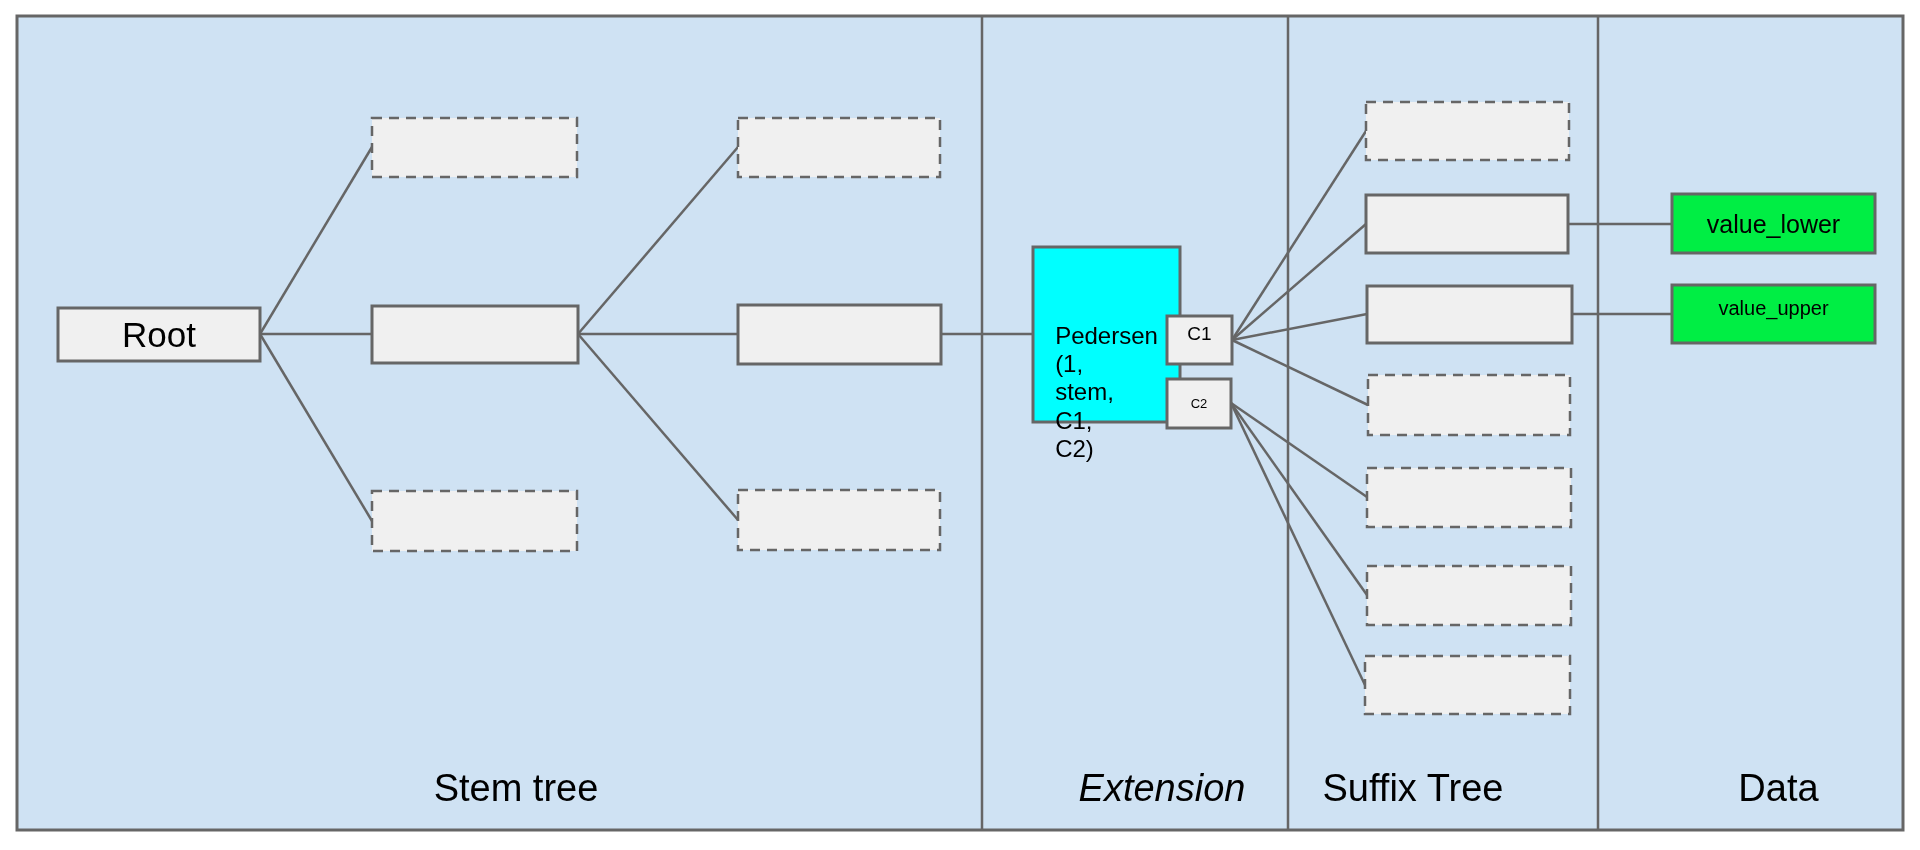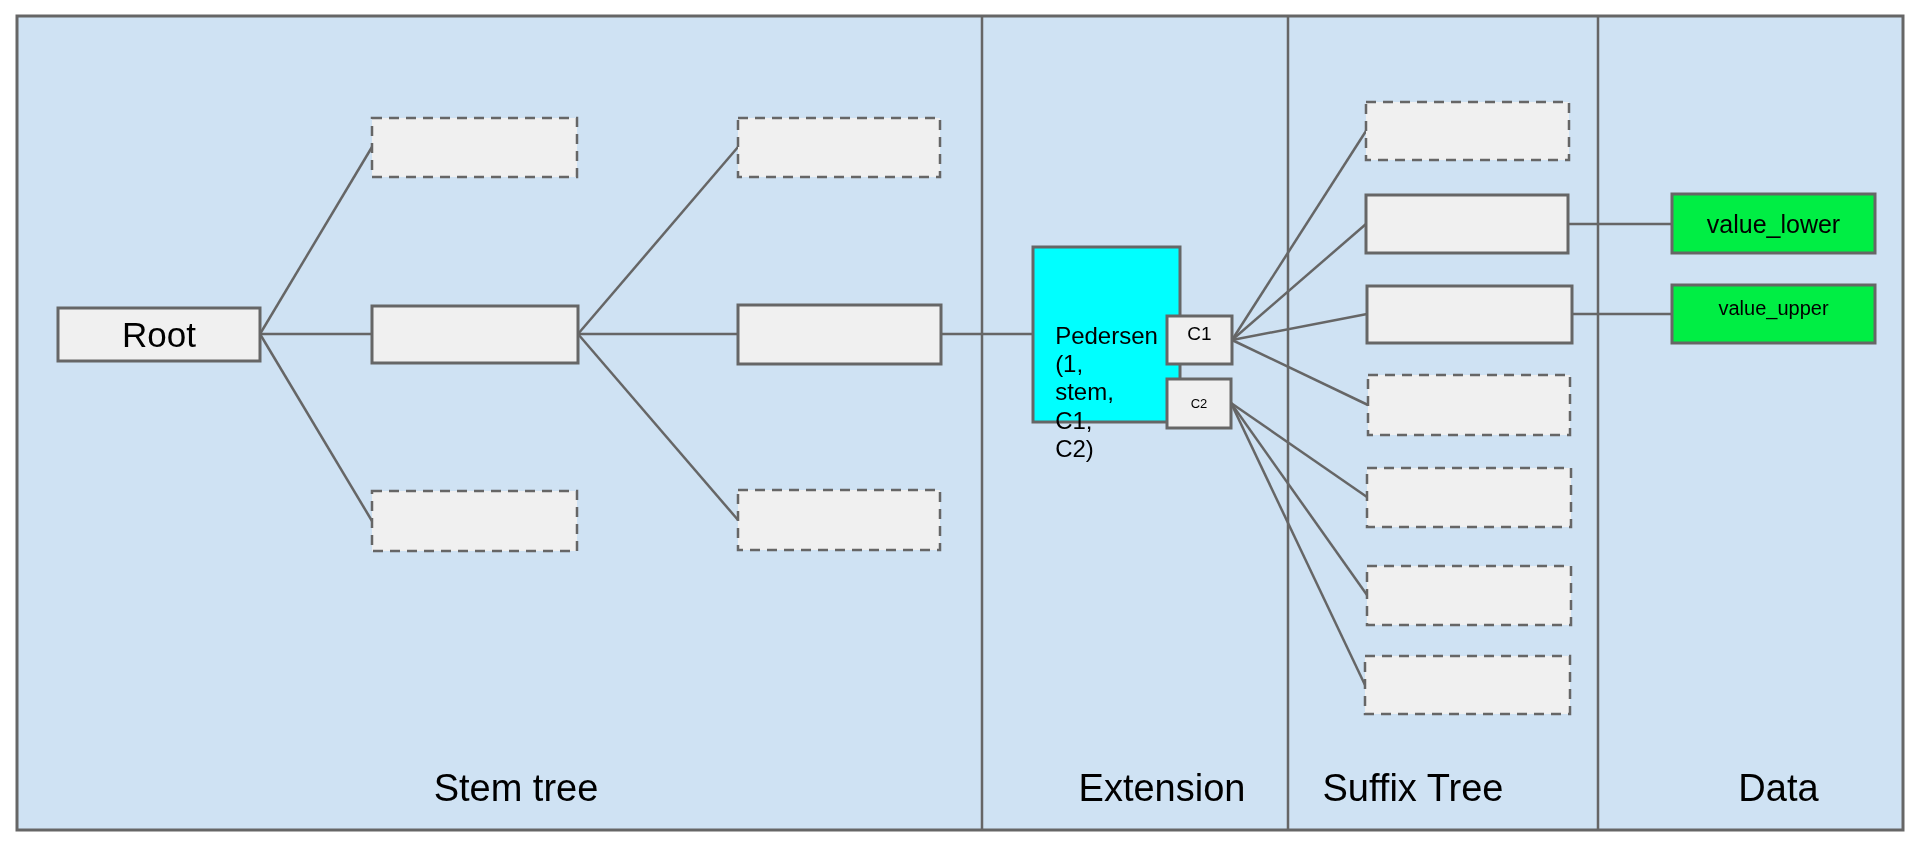--- a/index.html
+++ b/index.html
@@ -82,16 +82,16 @@
     <div class="node-label" style="left: 1033px; top: 247px; width: 147px; height: 227px; font-size: 24px; line-height: 1.17; margin-top: 32px;">Pedersen
 (1,
 stem,
 C1,
 C2)</div>
     <div class="node-label" style="left: 1167px; top: 316px; width: 65px; height: 36px; font-size: 19px; line-height: 1.2;">C1</div>
     <div class="node-label" style="left: 1167px; top: 379px; width: 64px; height: 49px; font-size: 13px; line-height: 1.2;">C2</div>
     <div class="node-label" style="left: 1672px; top: 194px; width: 203px; height: 59px; font-size: 25px; line-height: 1.2;">value_lower</div>
     <div class="node-label" style="left: 1672px; top: 285px; width: 203px; height: 46px; font-size: 20px; line-height: 1.2;">value_upper</div>
     <div class="section-label" style="left: 17px; top: 760px; width: 998px; height: 56px;">Stem tree</div>
-    <div class="section-label" style="left: 982px; top: 760px; width: 360px; height: 56px;">Extension</div>
+    <div class="section-label" style="left: 982px; top: 760px; width: 360px; height: 56px; font-style: italic;">Extension</div>
     <div class="section-label" style="left: 1288px; top: 760px; width: 250px; height: 56px;">Suffix Tree</div>
     <div class="section-label" style="left: 1598px; top: 760px; width: 305px; height: 56px; padding-left: 28px;">Data</div>
   </div>
 
 </body></html>

